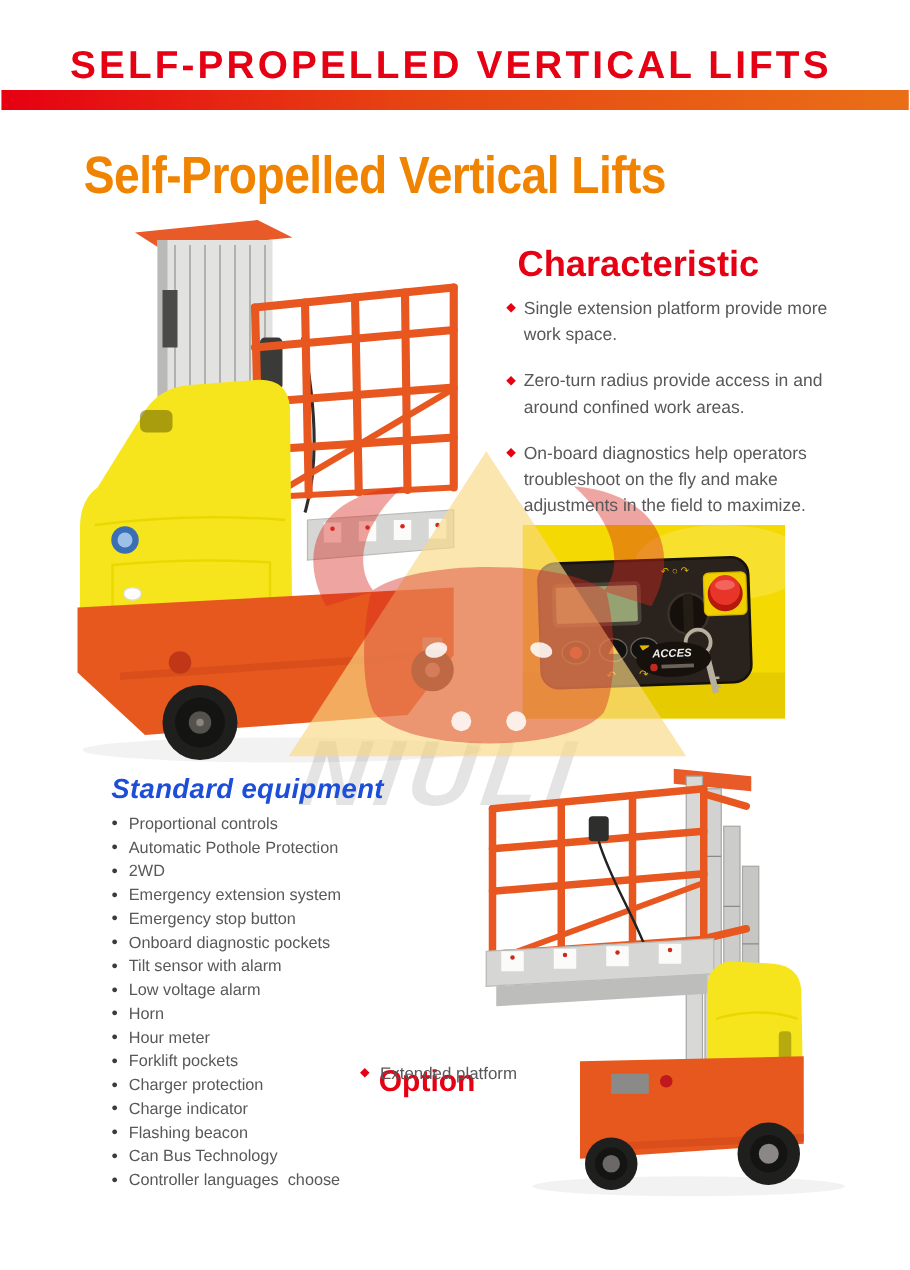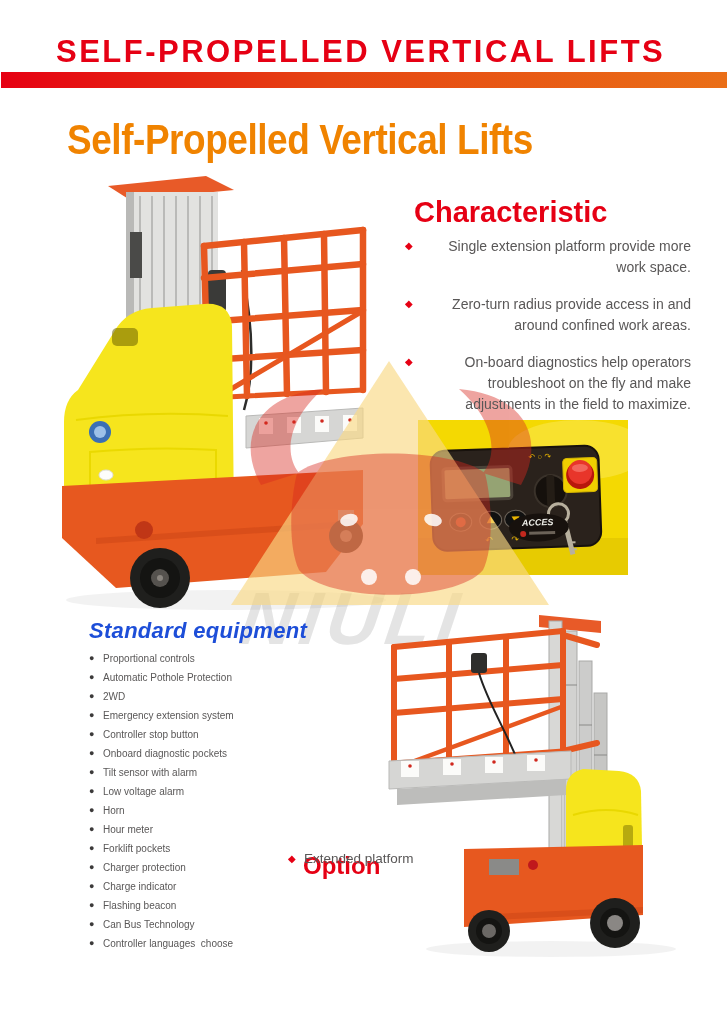--- a/index.html
+++ b/index.html
@@ -41,34 +41,34 @@
   .char-heading{
     position:absolute;left:413px;top:196px;z-index:4;
     font-size:29px;font-weight:bold;color:#e60014;text-align:center;
   }
   .char-list{position:absolute;left:404px;top:236px;width:300px;z-index:4;}
   .char-item{display:flex;margin-bottom:16px;}
   .char-item .dia{
     width:14px;flex:0 0 14px;color:#e60014;font-size:10px;padding-top:4px;
   }
   .char-item .li-text{
-    width:272px;font-size:14px;line-height:21px;color:#595757;text-align:right;
+    width:272px;font-size:14px;line-height:21px;color:#595757;
   }
   
   .se-heading{
     position:absolute;left:88px;top:618px;z-index:4;
     font-size:22px;font-weight:bold;color:#1d4ed8;letter-spacing:.3px;font-style:italic;
   }
   .se-list{position:absolute;left:88px;top:649px;z-index:4;}
   .se-item{display:flex;height:19px;align-items:center;}
   .se-item .dot{
     width:14px;flex:0 0 14px;color:#3c3a3a;font-size:9px;line-height:19px;
   }
   .se-item .li-text{
-    font-size:10px;color:#595757;white-space:pre;
+    font-size:13px;color:#595757;white-space:pre;
   }
   
   .opt-heading{
     position:absolute;left:302px;top:818px;z-index:4;
     font-size:24px;font-weight:bold;color:#e60014;margin-top:34px;
   }
   .opt-list{position:absolute;left:287px;top:848px;z-index:4;}
   .opt-item{display:flex;height:20px;align-items:center;}
   .opt-item .dia{width:16px;flex:0 0 16px;color:#e60014;font-size:10px;}
   .opt-item .li-text{font-size:13.5px;color:#595757;white-space:pre;}
@@ -235,21 +235,21 @@
           <span class="li-text">2WD</span>
         </div>
 
         <div class="se-item">
           <span class="dot">●</span>
           <span class="li-text">Emergency extension system</span>
         </div>
 
         <div class="se-item">
           <span class="dot">●</span>
-          <span class="li-text">Controller stop button</span>
+          <span class="li-text">Emergency stop button</span>
         </div>
 
         <div class="se-item">
           <span class="dot">●</span>
           <span class="li-text">Onboard diagnostic pockets</span>
         </div>
 
         <div class="se-item">
           <span class="dot">●</span>
           <span class="li-text">Tilt sensor with alarm</span>

